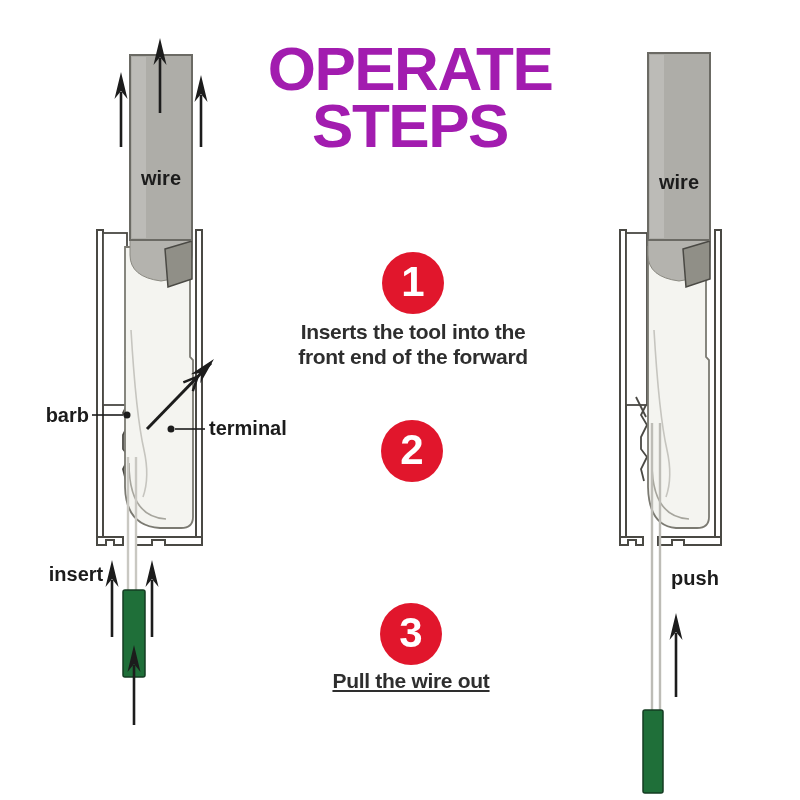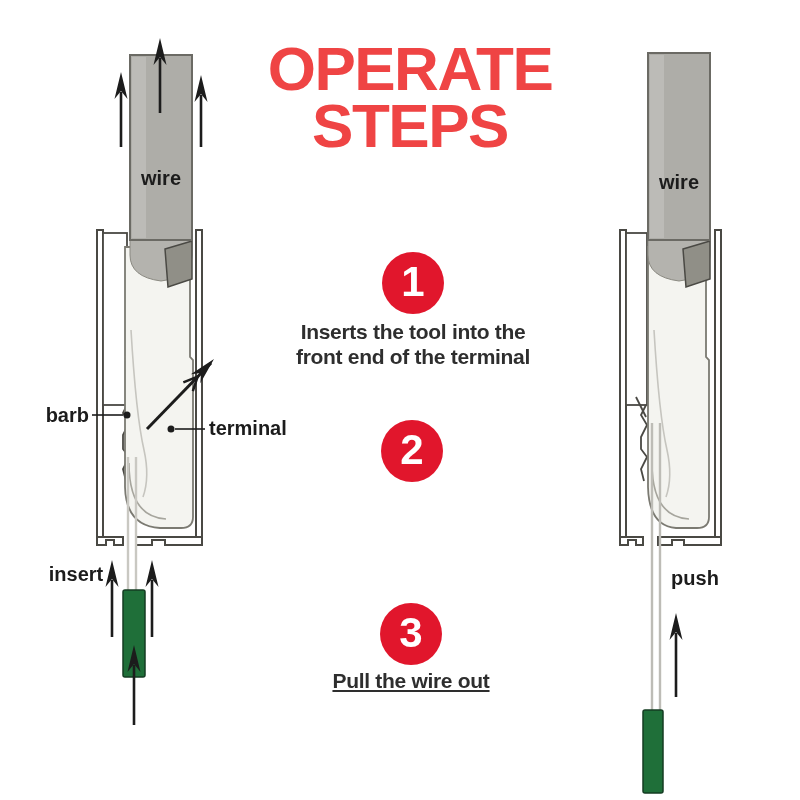--- a/index.html
+++ b/index.html
@@ -1,19 +1,19 @@
 <!DOCTYPE html>
 <html style="--step-circle: #e1162c; --tool-green: #1f6f39; --wire-gray: #aeada8; --outline: #4a4944; --text: #2e2e2e;"><head>
 <meta charset="utf-8">
 <style>
   html,body{margin:0;padding:0;background:#fff;}
   .canvas{position:relative;width:800px;height:800px;background:#fff;overflow:hidden;
           font-family:"Liberation Sans",sans-serif;}
   .title{position:absolute;left:240px;top:40px;width:340px;text-align:center;
-         font-size:62px;font-weight:bold;line-height:57px;letter-spacing:-1.5px;color:#ef4444;}
+         font-size:62px;font-weight:bold;line-height:57px;letter-spacing:-1.5px;color:#a21caf;}
   .badge{position:absolute;width:62px;height:62px;border-radius:50%;
          background:var(--step-circle,#e1162c);color:#ffffff;display:flex;align-items:center;
          justify-content:center;font-size:42px;font-weight:bold;padding-bottom:2px;box-sizing:border-box;}
   .step-text{position:absolute;width:300px;text-align:center;font-size:21px;font-weight:bold;
              color:var(--text,#2e2e2e);line-height:24.5px;letter-spacing:-0.3px;}
   .fig{position:absolute;}
   .fig-left{left:30px;top:25px;}
   .fig-right{left:600px;top:25px;}
   svg text{font-family:"Liberation Sans",sans-serif;font-weight:bold;font-size:20px;fill:#1c1c1c;}
   .wall{fill:#ffffff;stroke:var(--outline,#4a4944);stroke-width:2;}
@@ -114,21 +114,21 @@
   <div class="title">
     <div>OPERATE</div>
     <div>STEPS</div>
   </div>
 
   <div class="badge" style="left:382px;top:252px;">
     <span>1</span>
   </div>
   <div class="step-text" style="left:263px;top:320px;text-align:center;">
     <div>Inserts the tool into the</div>
-    <div>front end of the terminal</div>
+    <div>front end of the forward</div>
   </div>
 
   <div class="badge" style="left:381px;top:420px;">
     <span>2</span>
   </div>
 
   <div class="badge" style="left:380px;top:603px;">
     <span>3</span>
   </div>
   <div class="step-text" style="left:261px;top:669px;text-decoration:underline;">

